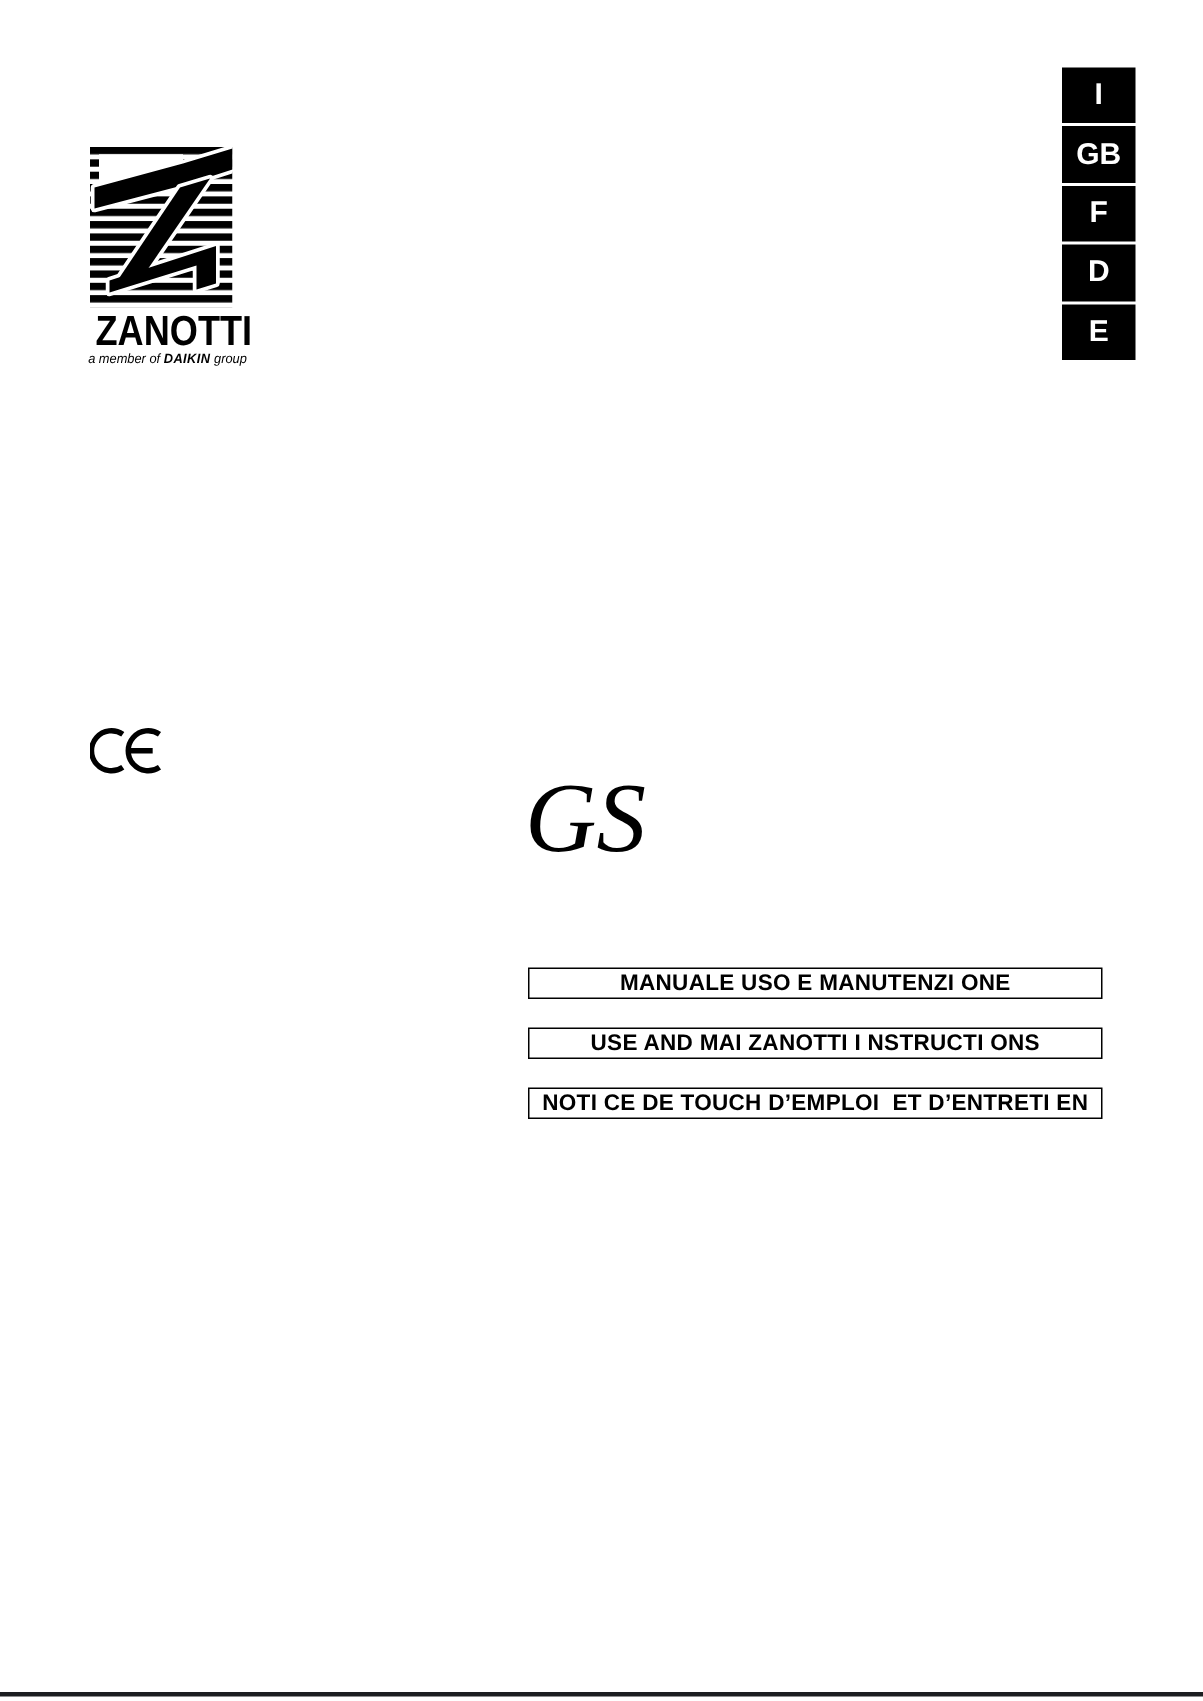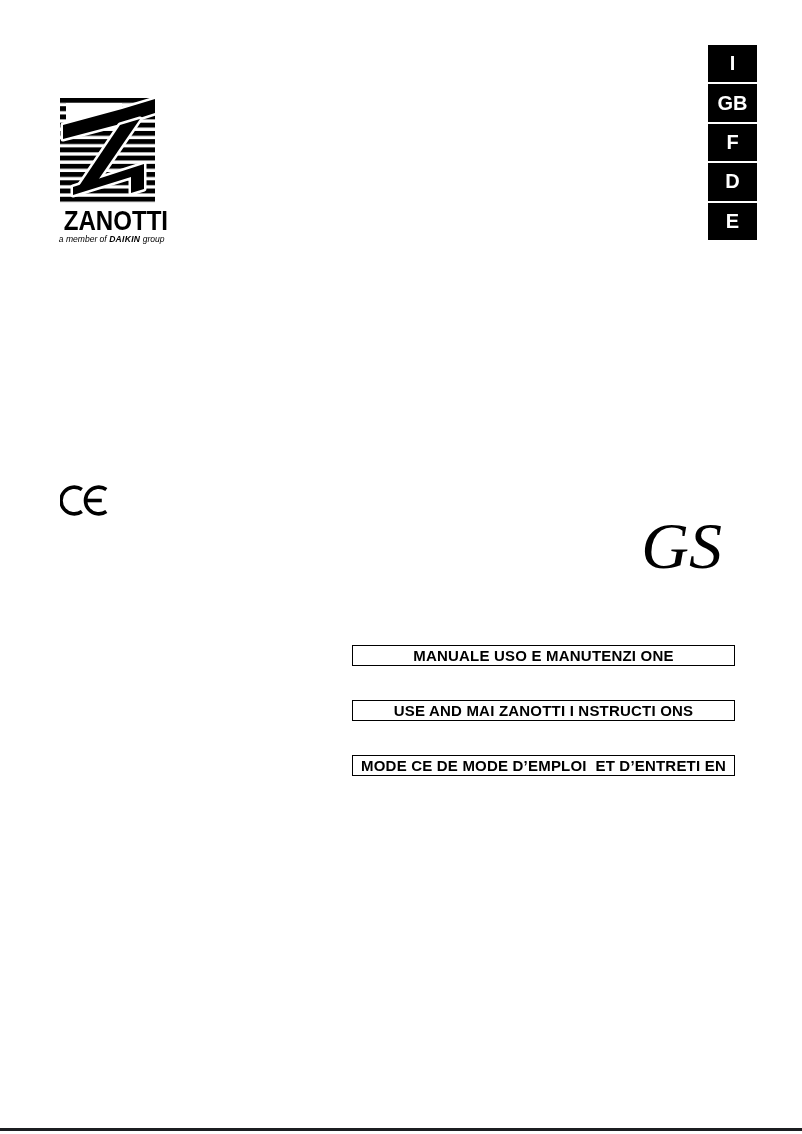--- a/index.html
+++ b/index.html
@@ -47,21 +47,21 @@
     transform:scaleX(0.95);
     transform-origin:50% 50%;
     white-space:nowrap;
   }
   .wordmark .tagline .daikin{font-weight:bold;letter-spacing:.3px;}
   
   .ce-svg{position:absolute;left:60px;top:482px;}
   
   .model-title{
     position:absolute;left:350px;top:514px;width:372px;
-    text-align:right;
+    text-align:left;
     font-family:"Liberation Serif", serif;
     font-style:italic;
     font-size:66px;line-height:64px;
     white-space:nowrap;
   }
   .line-title{
     position:absolute;left:350px;top:584px;width:388px;
     text-align:center;
     font-family:"Liberation Serif", serif;
     font-weight:bold;
@@ -72,21 +72,21 @@
   
   .title-stack{
     position:absolute;left:352px;top:645px;width:383px;
   }
   .title-box{
     box-sizing:border-box;
     width:100%;height:21px;
     border:1.5px solid #000;
     background:#fff;
     display:flex;align-items:center;justify-content:center;
-    margin-bottom:34px;
+    margin-bottom:19px;
   }
   .title-box .box-label{
     font-size:15px;font-weight:bold;line-height:18px;
     letter-spacing:0.2px;
     white-space:pre;
   }
   
   .footer-rule{
     position:absolute;left:0;top:1128px;width:802px;height:2.5px;
     background:#1c1e21;
@@ -152,19 +152,19 @@
   <div class="model-title">GS</div>
 
   <div class="title-stack">
     <div class="title-box">
       <span class="box-label">MANUALE USO E MANUTENZI ONE</span>
     </div>
     <div class="title-box">
       <span class="box-label">USE AND MAI ZANOTTI I NSTRUCTI ONS</span>
     </div>
     <div class="title-box">
-      <span class="box-label">MODE CE DE MODE D’EMPLOI  ET D’ENTRETI EN</span>
+      <span class="box-label">NOTI CE DE TOUCH D’EMPLOI  ET D’ENTRETI EN</span>
     </div>
   </div>
 
   <div class="footer-rule"></div>
 
 </div>
 
 </body></html>

